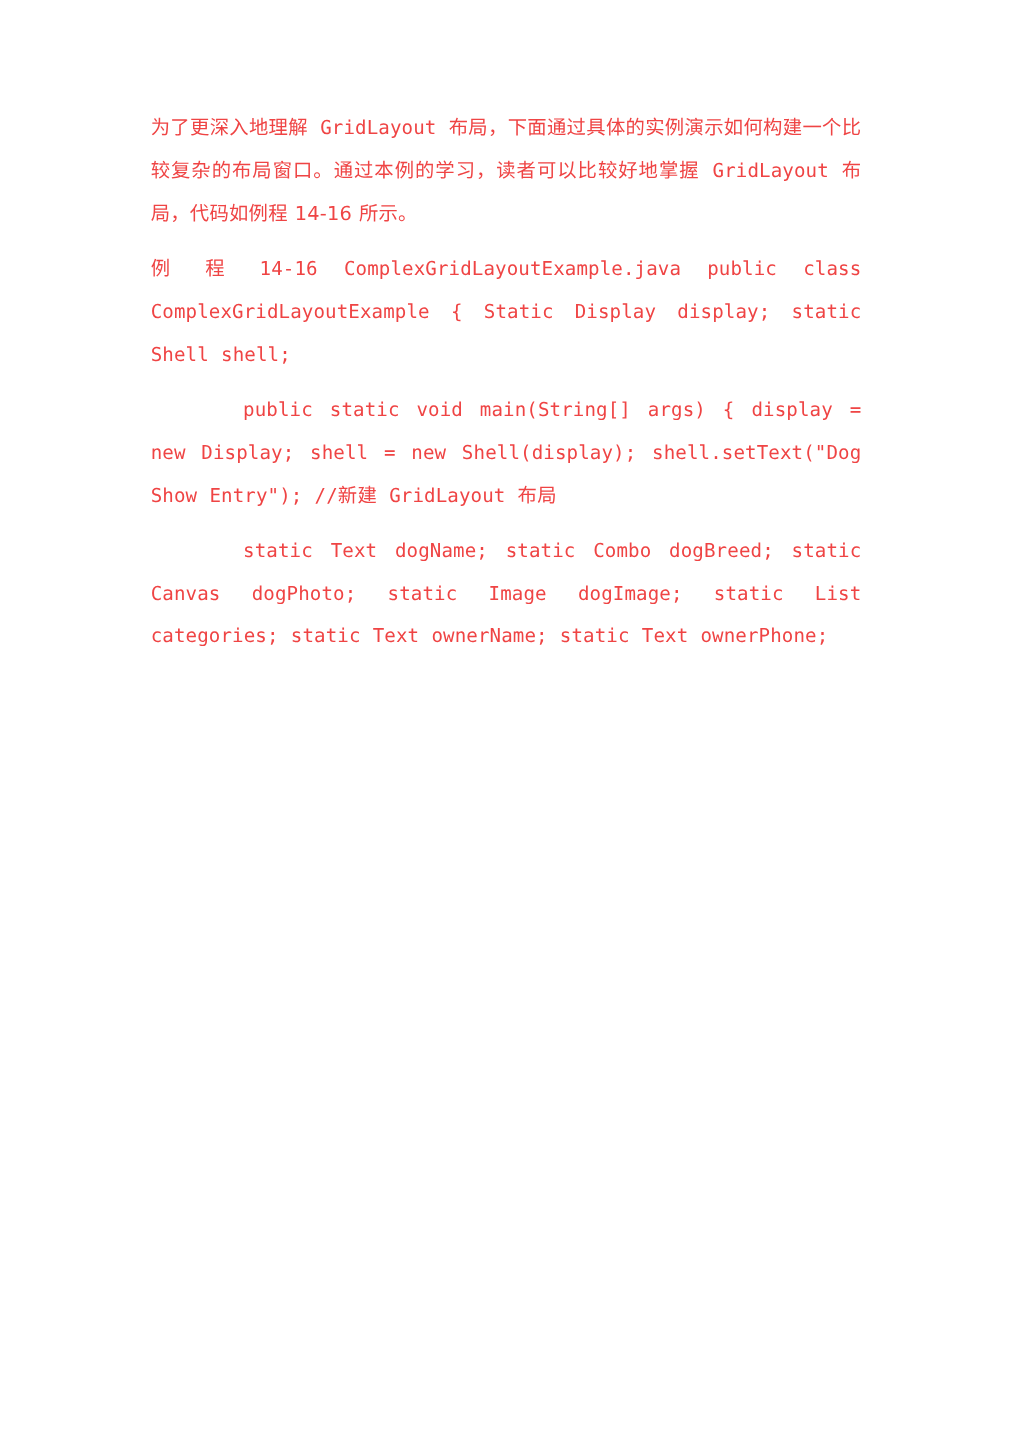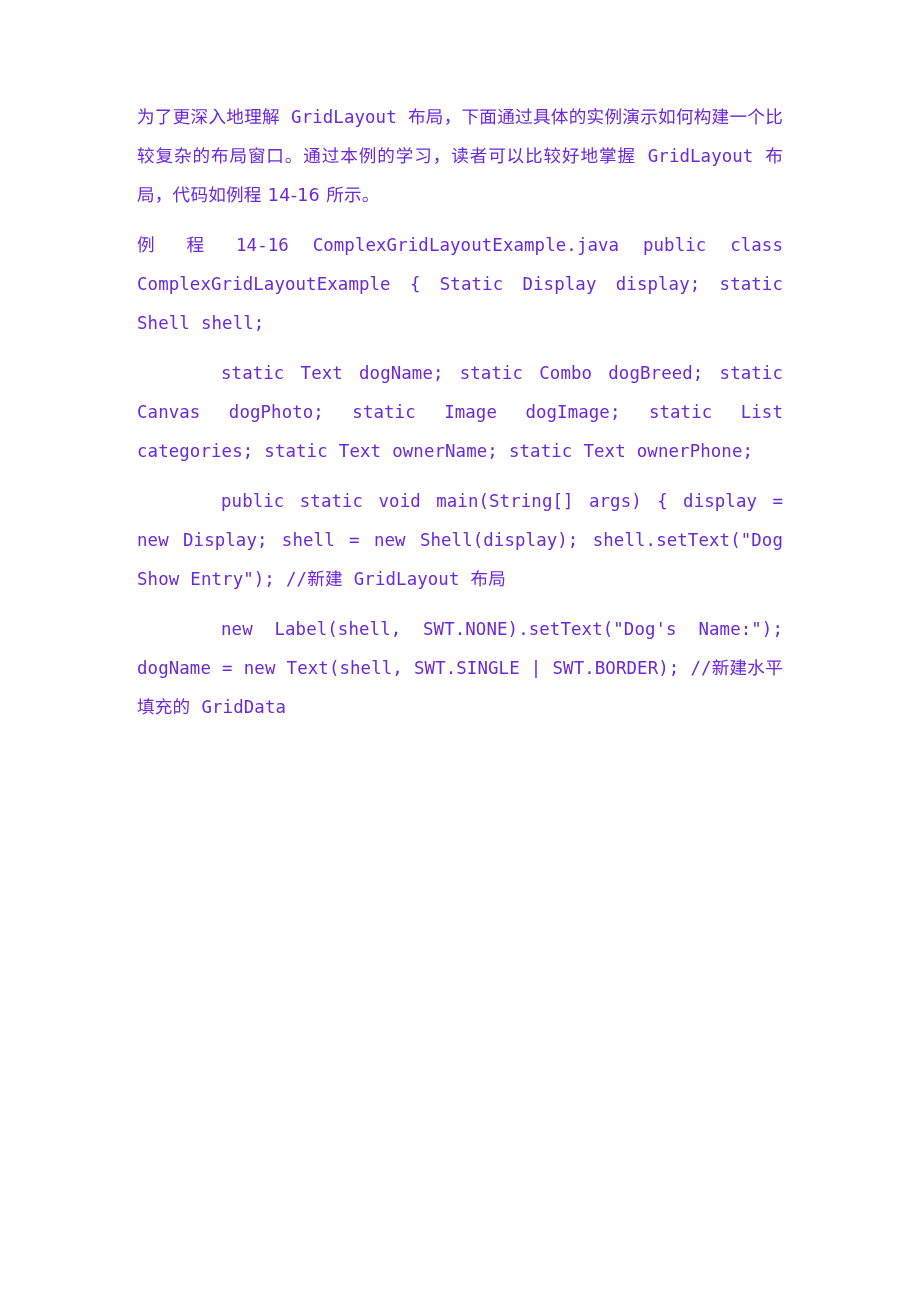--- a/index.html
+++ b/index.html
@@ -39,21 +39,21 @@
   .para {
     margin: 0;
     text-align: justify;
     text-align-last: left;
     text-justify: inter-word;
     font-family: "DejaVu Sans Mono", "Liberation Mono", monospace;
     font-size: 17.4px;
     line-height: 39px;
     letter-spacing: 0.1px;
     word-spacing: 0.5px;
-    color: #6d28d9;
+    color: #ef4444;
     hyphens: none;
     word-break: normal;
     overflow-wrap: normal;
   }
 
   .para + .para {
     margin-top: 11px;
   }
 
   
@@ -84,22 +84,21 @@
 </head>
 <body>
 
 <div class="page">
   <div class="text-column">
 
     <p class="para lead"><span class="cjk">为了更深入地理解</span><span class="code"> GridLayout </span><span class="cjk">布局，下面通过具体的实例演示如何构建一个比较复杂的布局窗口。通过本例的学习，读者可以比较好地掌握</span><span class="code"> GridLayout </span><span class="cjk">布局，代码如例程 14-16 所示。</span></p>
 
     <p class="para indent-sm"><span class="cjk">例 程 </span><span class="code">14-16    ComplexGridLayoutExample.java  public  class  ComplexGridLayoutExample {            Static  Display  display;  static Shell shell;</span></p>
 
+    <p class="para indent-lg"><span class="code">public    static    void    main(String[]    args)    {  display = new Display;          shell = new Shell(display);  shell.setText("Dog Show Entry");            //</span><span class="cjk">新建</span><span class="code"> GridLayout </span><span class="cjk">布局</span></p>
+
     <p class="para indent-lg"><span class="code">static  Text  dogName;          static  Combo  dogBreed;  static  Canvas  dogPhoto;          static  Image  dogImage;  static  List  categories;          static  Text  ownerName;  static Text ownerPhone;</span></p>
 
-    <p class="para indent-lg"><span class="code">public    static    void    main(String[]    args)    {  display = new Display;          shell = new Shell(display);  shell.setText("Dog Show Entry");            //</span><span class="cjk">新建</span><span class="code"> GridLayout </span><span class="cjk">布局</span></p>
 
-
-    <p class="para indent-lg"><span class="code">new  Label(shell,  SWT.NONE).setText("Dog's  Name:");  dogName  =  new  Text(shell,  SWT.SINGLE  |  SWT.BORDER);  //</span><span class="cjk">新建水平填充的</span><span class="code"> GridData</span></p>
 
 
   </div>
 </div>
 
 </body></html>

